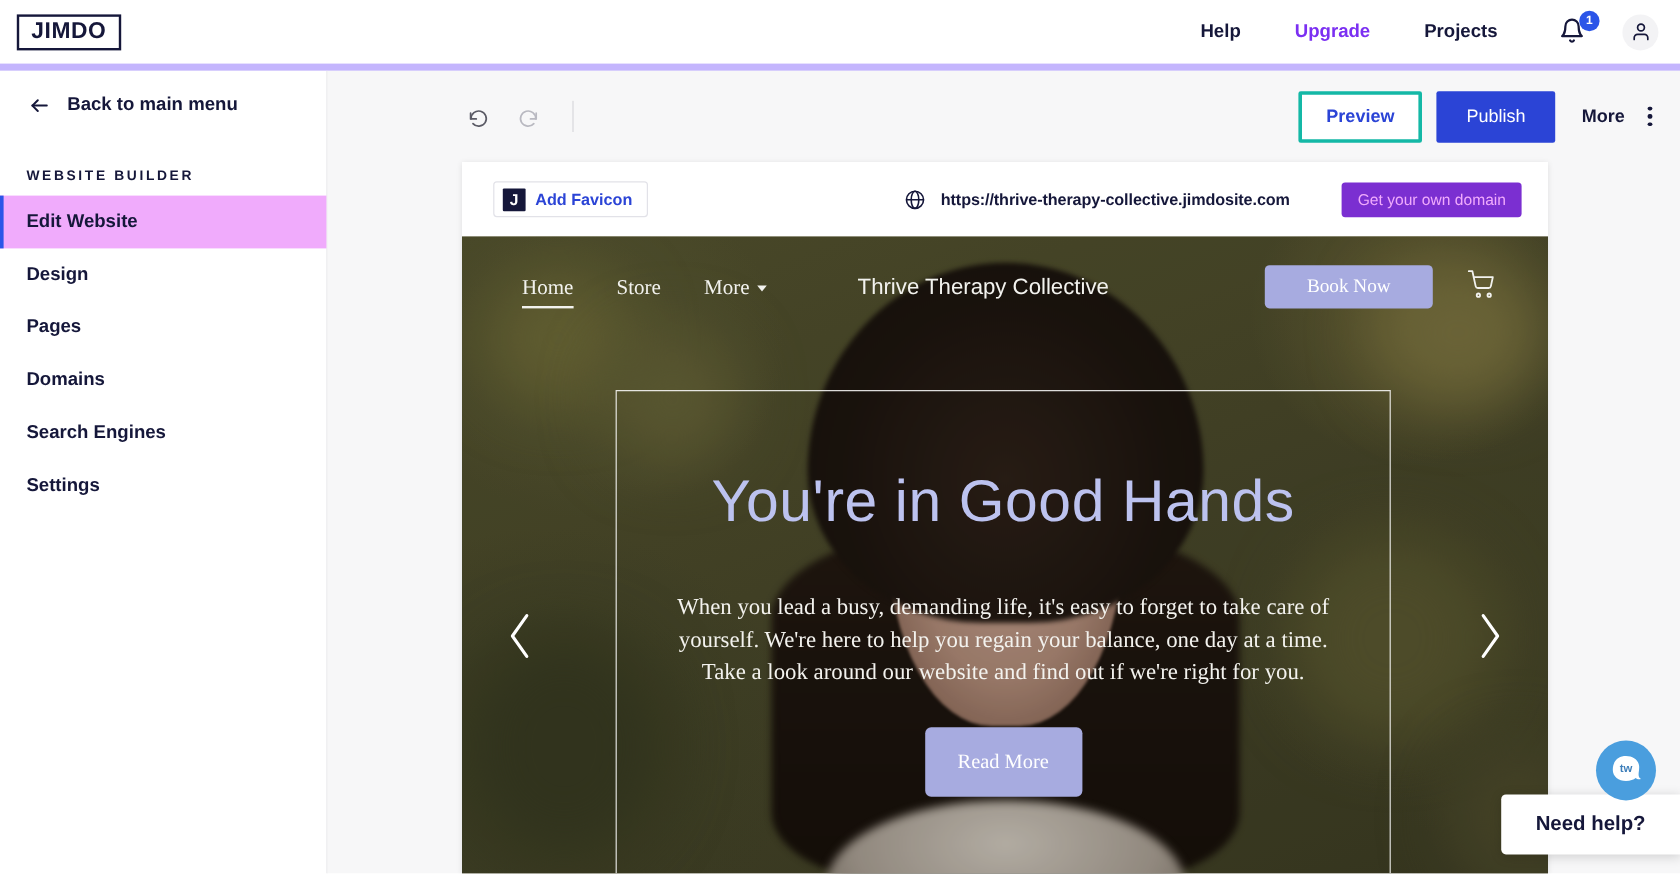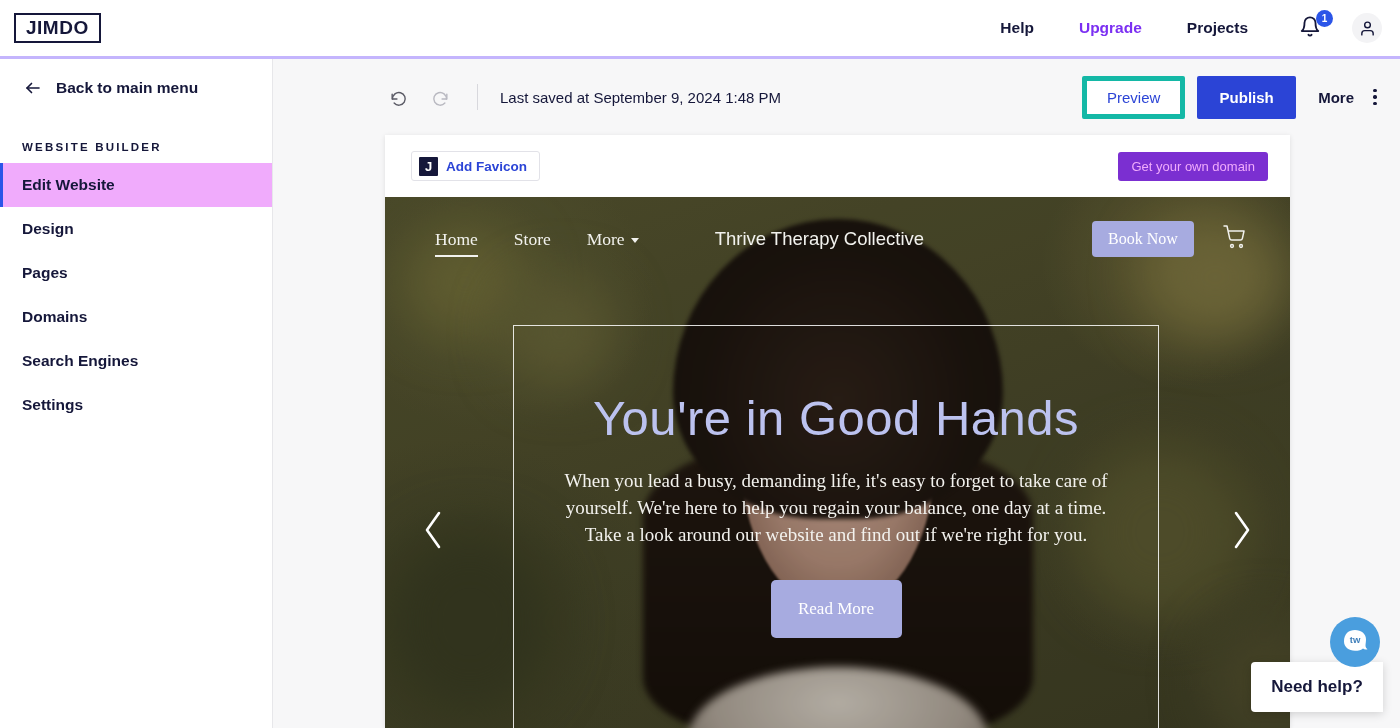--- a/index.html
+++ b/index.html
@@ -7,21 +7,21 @@
     width: 1400px; height: 728px;
     font-family: "Liberation Sans", sans-serif;
     background: #ffffff;
     overflow: hidden;
   }
   #app { position: relative; width: 1400px; height: 728px; }
 
   
   .topbar {
     position: absolute; top: 0; left: 0; width: 1400px; height: 59px;
-    background: #ffffff; border-bottom: 3px solid #c4b5fd;
+    background: #ffffff; border-bottom: 6px solid #c4b5fd;
     display: flex; align-items: center;
   }
   .logo {
     margin-left: 14px;
     border: 2px solid #15173a; color: #15173a;
     font-weight: 700; font-size: 19px; letter-spacing: 0.5px;
     padding: 3px 10px 4px 10px; line-height: 1;
   }
   .topnav { margin-left: auto; display: flex; align-items: center; gap: 1px; padding-right: 18px; }
   .topnav-link {
@@ -70,27 +70,27 @@
   
   .editor { position: absolute; top: 59px; left: 273px; width: 1127px; height: 669px; background: #f7f7f8; }
   .toolbar { position: relative; height: 76px; display: flex; align-items: center; }
   .icon-btn { width: 30px; height: 30px; display: flex; align-items: center; justify-content: center; cursor: pointer; }
   .undo { margin-left: 110px; }
   .redo { margin-left: 12px; }
   .tb-divider { width: 1px; height: 26px; background: #d8d8dd; margin: 0 22px 0 22px; }
   .saved-text { font-size: 15px; color: #15173a; }
   .tb-right { margin-left: auto; display: flex; align-items: center; padding-right: 16px; }
   .btn-preview {
-    width: 103px; height: 43px; border: 5px solid #14b8a6; background: #fff;
-    color: #2b44d6; font-size: 15px; font-weight: 400; border-radius: 2px;
+    width: 103px; height: 43px; border: 3px solid #14b8a6; background: #fff;
+    color: #2b44d6; font-size: 15px; font-weight: 700; border-radius: 2px;
     display: flex; align-items: center; justify-content: center; cursor: pointer;
   }
   .btn-publish {
     margin-left: 12px; width: 99px; height: 43px; background: #2b44d6;
-    color: #fff; font-size: 15px; font-weight: 700; border-radius: 2px;
+    color: #fff; font-size: 15px; font-weight: 400; border-radius: 2px;
     display: flex; align-items: center; justify-content: center; cursor: pointer;
   }
   .more-label { margin-left: 22px; font-size: 15px; font-weight: 700; color: #15173a; cursor: pointer; }
   .kebab { margin-left: 12px; width: 18px; display: flex; flex-direction: column; align-items: center; gap: 3px; cursor: pointer; }
   .kebab i { width: 3.4px; height: 3.4px; border-radius: 50%; background: #15173a; display: block; }
 
   
   .canvas {
     position: absolute; left: 112px; top: 76px; width: 905px; height: 593px;
     background: #fff; box-shadow: 0 1px 5px rgba(0,0,0,.10);
@@ -173,59 +173,59 @@
   .site-link.first { margin-left: 50px; }
   .site-link.active::after {
     content: ""; position: absolute; left: 0; right: 0; bottom: -7px; height: 1.5px; background: #f2f2ee;
   }
   .caret { display: inline-block; margin-left: 6px; border-left: 4.5px solid transparent; border-right: 4.5px solid transparent; border-top: 5px solid #f2f2ee; vertical-align: middle; }
   .site-title {
     margin-left: 76px; color: #f2f2ee; font-size: 18.5px;
     font-family: Liberation Sans, sans-serif;
   }
   .book-btn {
-    margin-left: auto; width: 102px; height: 36px; background: #a7abe0;
+    margin-left: auto; width: 140px; height: 36px; background: #a7abe0;
     border-radius: 4px; color: #ffffff; font-size: 16px;
     display: flex; align-items: center; justify-content: center; cursor: pointer;
     font-family: "Liberation Serif", serif;
     text-align: center;
   }
   .cart { margin-left: 28px; margin-right: 42px; cursor: pointer; }
 
   .hero-frame {
     position: absolute; left: 128px; top: 128px; width: 646px; height: 403px;
     border: 1.5px solid rgba(255,255,255,0.85); border-bottom: none;
     z-index: 5; text-align: center;
   }
   .hero-h1 {
     margin-top: 68px; font-size: 49px; font-weight: 300; color: #bcc2ef;
     letter-spacing: 0.5px; line-height: 1;
   }
   .hero-p {
-    margin: 25px 44px 0 44px; font-size: 19px; line-height: 1.42; color: #f3f2ee;
+    margin: 51px 44px 0 44px; font-size: 19px; line-height: 1.42; color: #f3f2ee;
     font-family: "Liberation Serif", serif;
   }
   .read-more {
     margin: 31px auto 0 auto; width: 131px; height: 58px; background: #a7abe0;
     border-radius: 5px; color: #fff; font-size: 17px; cursor: pointer;
     display: flex; align-items: center; justify-content: center;
     font-family: "Liberation Serif", serif;
   }
   .chev { position: absolute; top: 310px; z-index: 7; cursor: pointer; }
   .chev.left { left: 36px; }
   .chev.right { right: 36px; }
 
   
   .chat-bubble {
     position: absolute; left: 1330px; top: 617px; width: 50px; height: 50px;
     border-radius: 50%; background: #4a9ede; z-index: 30; cursor: pointer;
     display: flex; align-items: center; justify-content: center;
   }
   .need-help {
-    position: absolute; left: 1251px; top: 662px; width: 132px; height: 50px;
+    position: absolute; left: 1251px; top: 662px; width: 149px; height: 50px;
     background: #fff; border-radius: 4px 0 0 4px; box-shadow: 0 2px 10px rgba(0,0,0,.16);
     display: flex; align-items: center; justify-content: center; z-index: 29;
     font-size: 17px; font-weight: 700; color: #15173a; cursor: pointer;
   }
 </style>
 </head>
 <body>
 
 <div id="app">
 
@@ -294,40 +294,47 @@
           <path d="M4.5 14a8 8 0 1 1 2 5"></path>
         </svg>
       </div>
       <div class="icon-btn redo">
         <svg width="19" height="19" viewBox="0 0 24 24" fill="none" stroke="#b9b9c1" stroke-width="1.8" stroke-linecap="round" stroke-linejoin="round">
           <polyline points="20 8 20 14 14 14"></polyline>
           <path d="M19.5 14a8 8 0 1 0-2 5"></path>
         </svg>
       </div>
       <div class="tb-divider"></div>
-      <div class="saved-text">Last saved at September 9, 2024 1:48 PM</div>
 
       <div class="tb-right">
         <div class="btn-preview">Preview</div>
         <div class="btn-publish">Publish</div>
         <div class="more-label">More</div>
         <div class="kebab">
             <i></i>
             <i></i>
             <i></i>
           </div>
       </div>
     </div>
 
     <div class="canvas">
 
       <div class="urlbar">
         <div class="favicon-btn">
           <span class="fav-j">J</span>
           <span class="fav-label">Add Favicon</span>
+        </div>
+        <div class="url-mid">
+          <svg width="19" height="19" viewBox="0 0 24 24" fill="none" stroke="#15173a" stroke-width="1.7">
+            <circle cx="12" cy="12" r="9"></circle>
+            <line x1="3" y1="12" x2="21" y2="12"></line>
+            <ellipse cx="12" cy="12" rx="4" ry="9"></ellipse>
+          </svg>
+          <span class="url-text">https://thrive-therapy-collective.jimdosite.com</span>
         </div>
         <div class="domain-btn">Get your own domain</div>
       </div>
 
       <div class="site">
         <div class="bokeh" style="left:20px;  top:30px;  width:120px; height:110px; background:#6f6b38;"></div>
         <div class="bokeh" style="left:760px; top:20px;  width:140px; height:120px; background:#7c7440;"></div>
         <div class="bokeh" style="left:690px; top:250px; width:170px; height:170px; background:#5a5830;"></div>
         <div class="bokeh" style="left:0px;   top:330px; width:170px; height:190px; background:#3a3c22;"></div>
         <div class="bokeh" style="left:120px; top:80px;  width:110px; height:110px; background:#676438;"></div>

